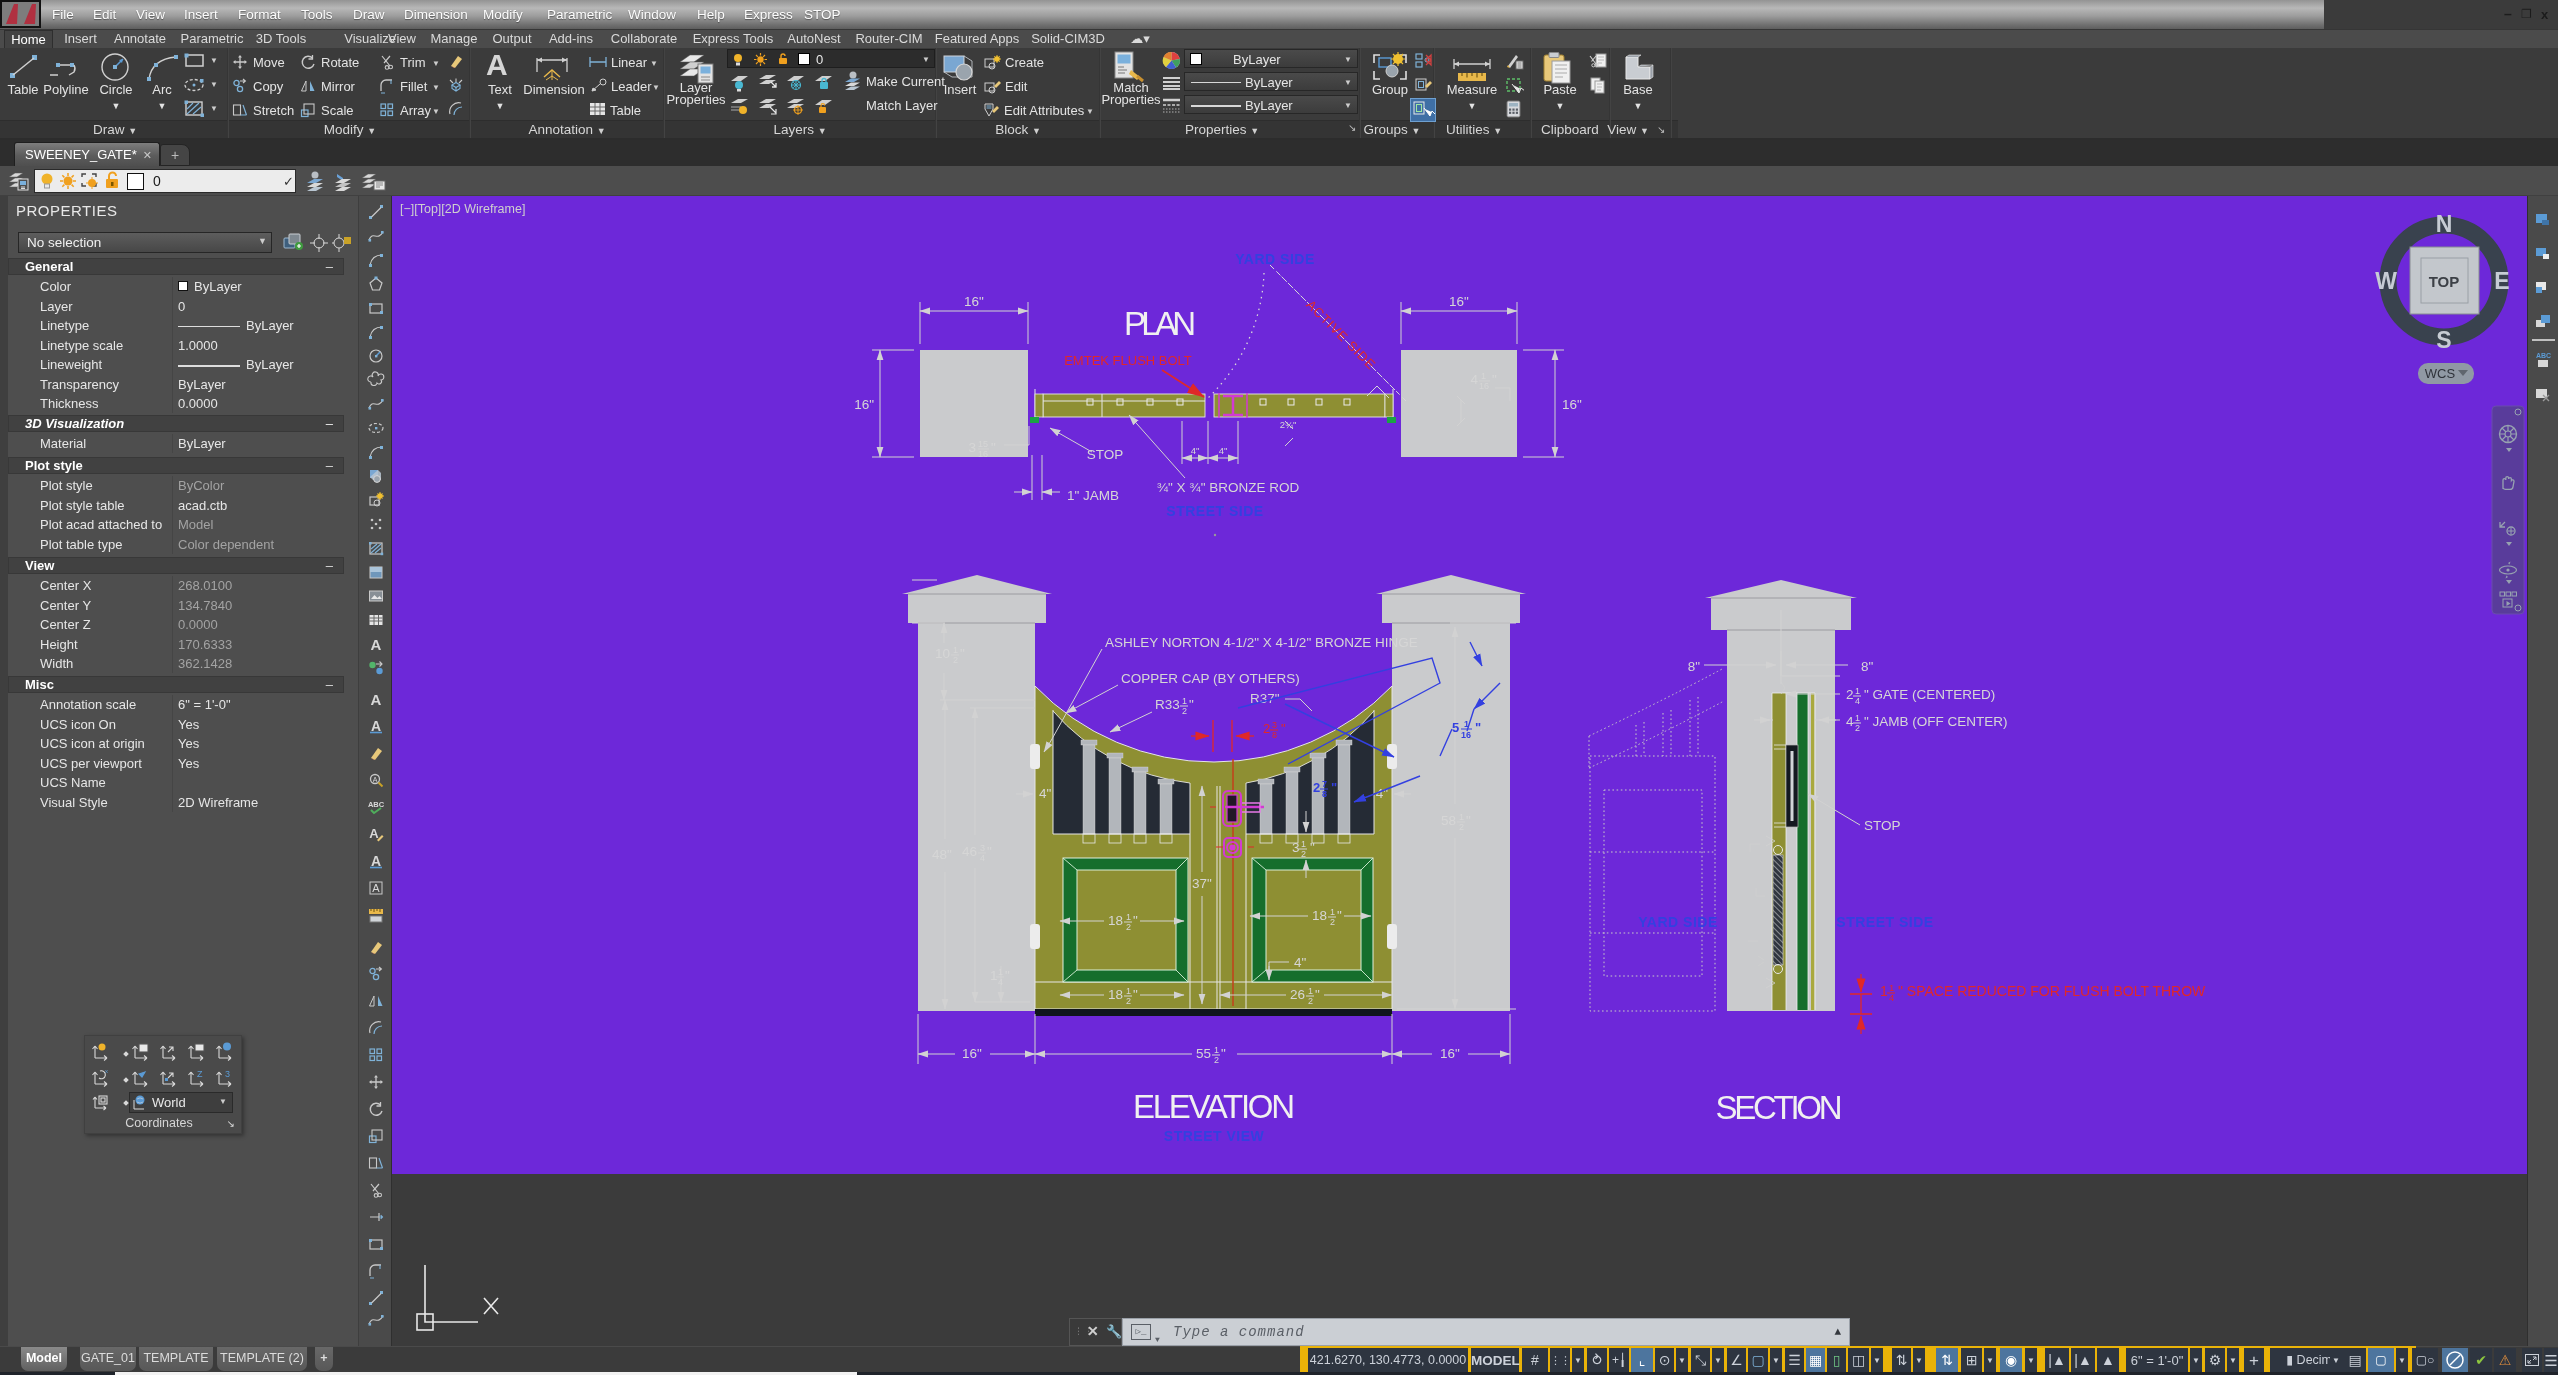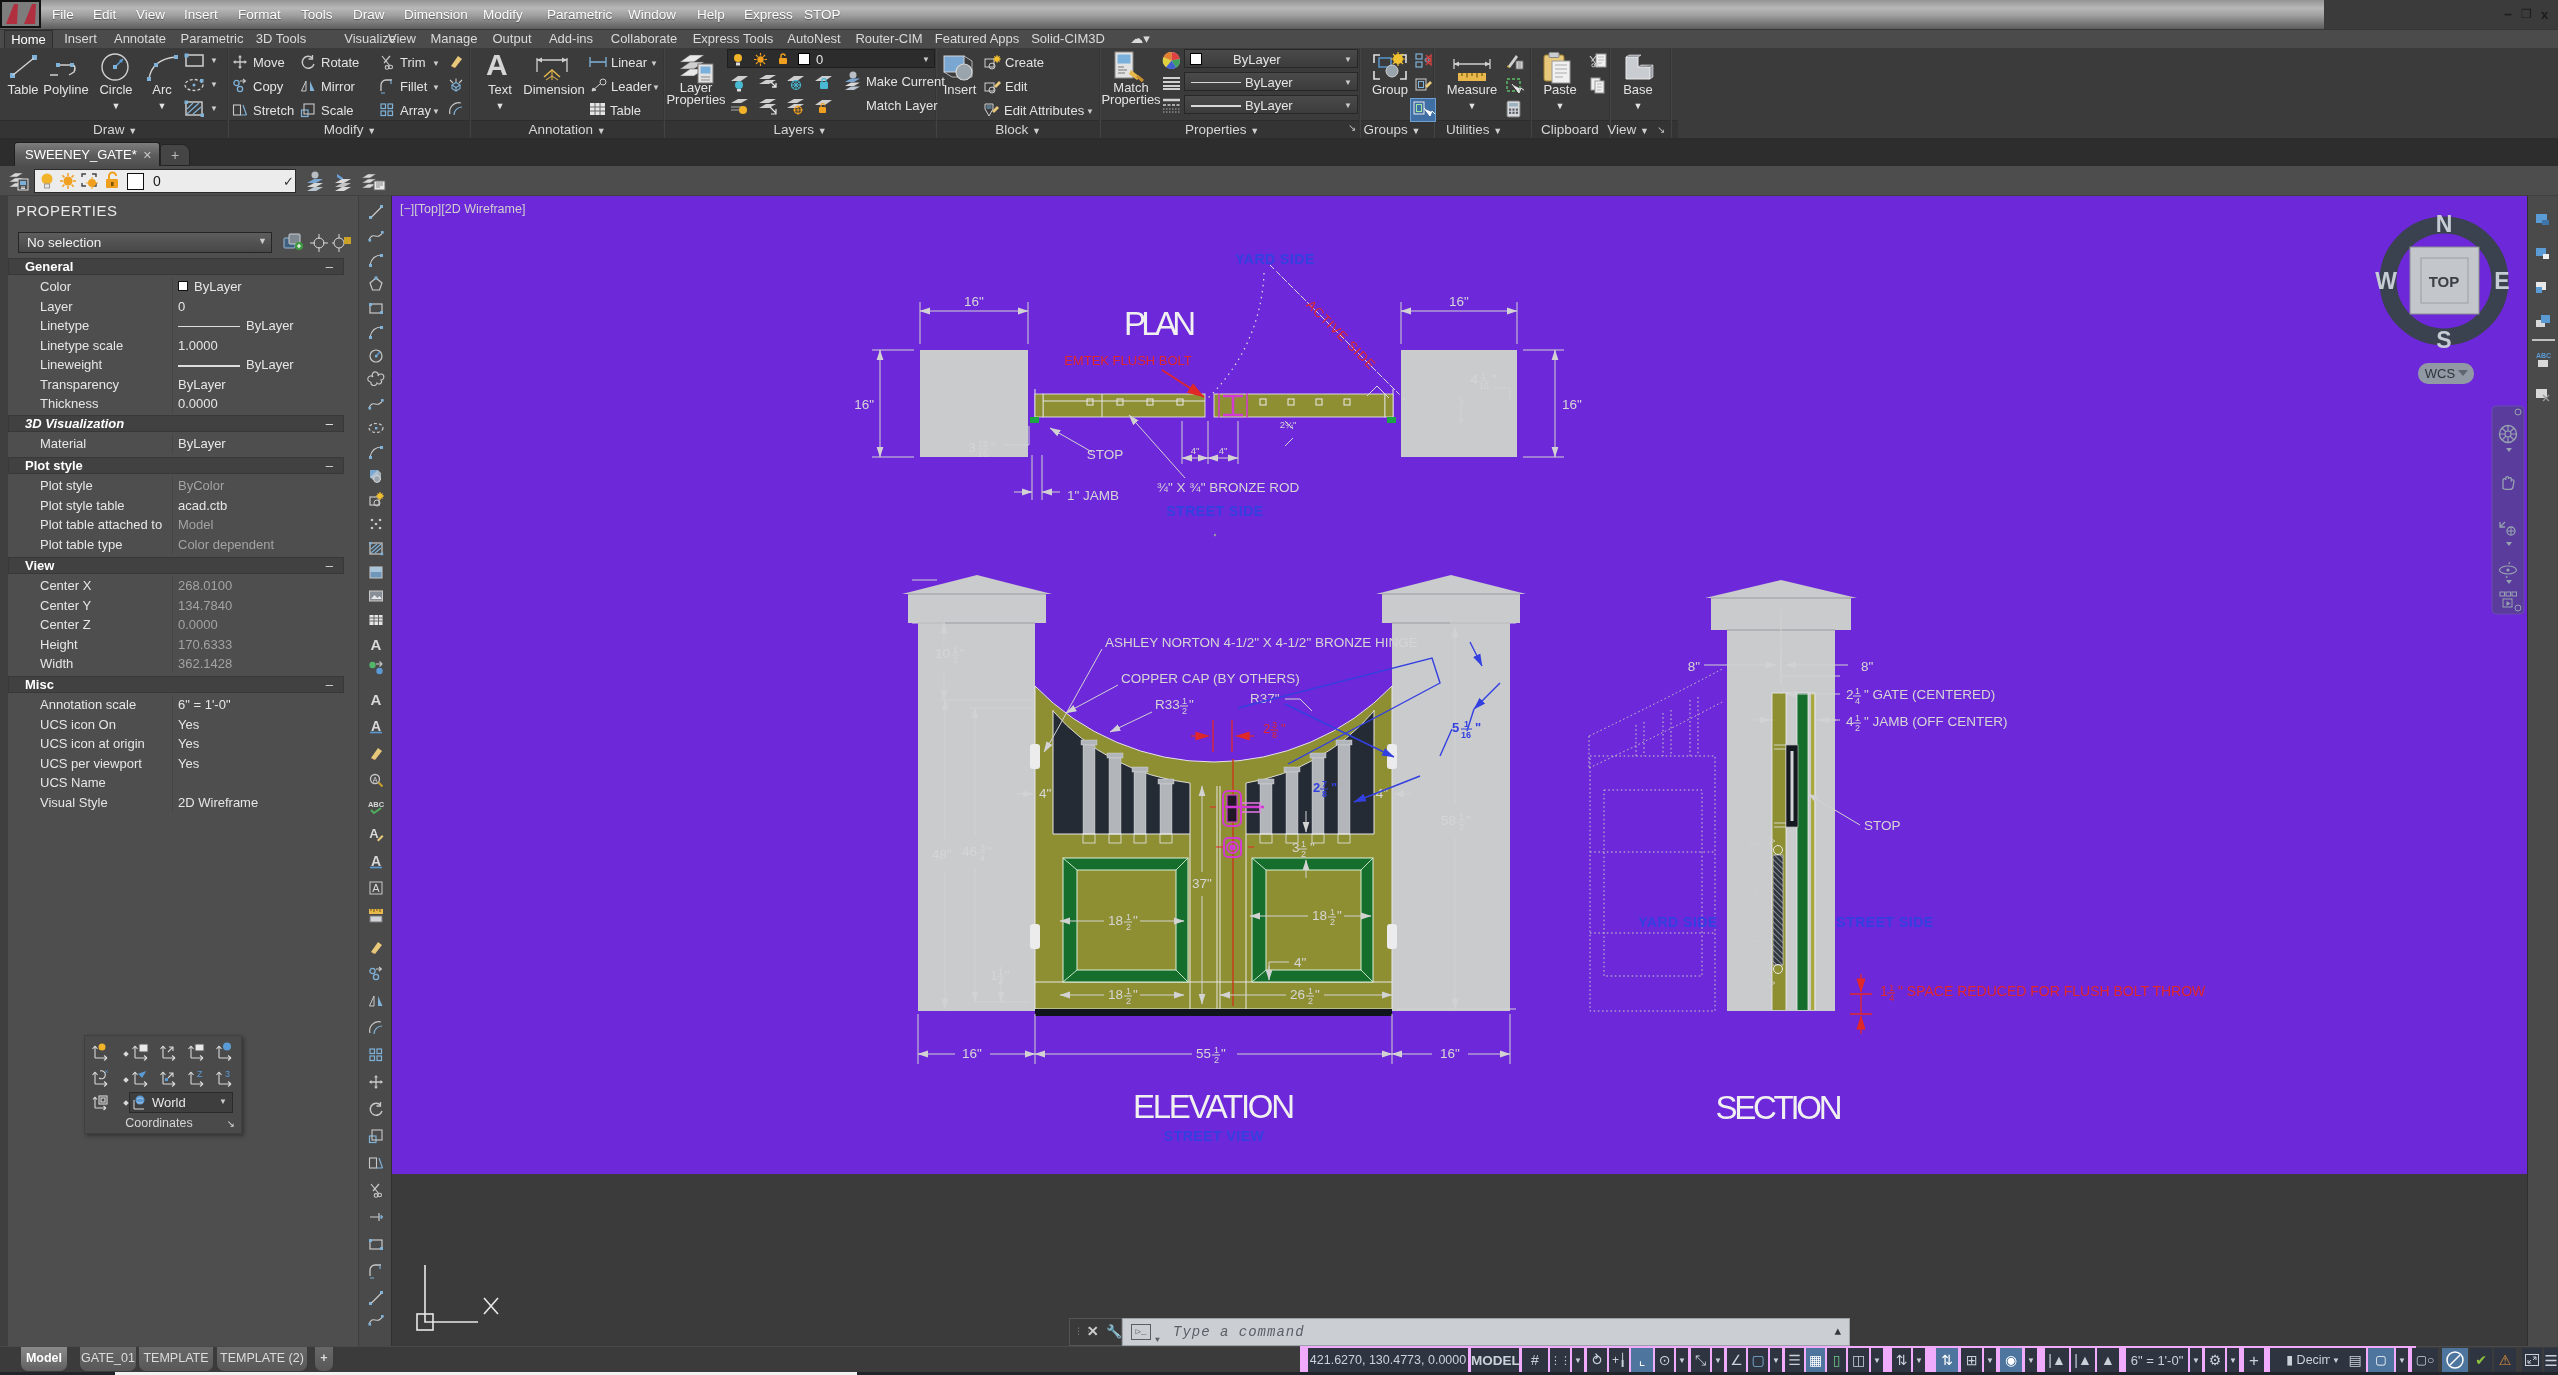--- a/index.html
+++ b/index.html
@@ -39,21 +39,21 @@
 
 .phead { position:absolute; left:8px; width:336px; height:17px; background:#414141; border:1px solid #383838; color:#fff; font-weight:bold; font-size:13px; line-height:16px; padding-left:16px; }
 .phead .minus { position:absolute; right:10px; top:0; color:#ddd; font-weight:normal; }
 .prow { position:absolute; left:24px; width:320px; height:19.5px; font-size:13px; }
 .prow .lab { position:absolute; left:16px; top:2px; color:#e6e6e6; }
 .prow .val { position:absolute; left:154px; top:2px; color:#e6e6e6; }
 .prow .vgray { color:#a3a3a3; }
 
 #modeltabs { left:0; top:1346px; width:2558px; height:26px; background:#3b3b3b; border-top:1px solid #4a4a4a; }
 .mtab { position:absolute; top:0px; height:24px; color:#dcdcdc; font-size:12.5px; text-align:center; line-height:23px; background:linear-gradient(#686868,#585858); border-radius:0 0 7px 7px; }
-#statusbar { left:1300px; top:1346px; width:1116px; height:29px; background:#f0abfc; }
+#statusbar { left:1300px; top:1346px; width:1116px; height:29px; background:#eab308; }
 .scell { position:absolute; top:2px; height:25px; background:#2e3540; color:#ccd1d9; text-align:center; font-size:14px; line-height:25px; }
 .sblue { background:#4d759e; color:#fff; }
 #bottomstrip { left:0; top:1372px; width:2558px; height:3px; background:#20242b; }
 #bottomstrip .w { position:absolute; left:115px; top:0; width:742px; height:3px; background:#f2f2f2; }
 
 #cmd { left:1069px; top:1318px; width:781px; height:28px; }
 #cmdgrip { position:absolute; left:0; top:0; width:53px; height:28px; background:#3a3a3a; border:1px solid #555; }
 #cmdinput { position:absolute; left:53px; top:0; width:728px; height:28px; background:#cbcfd4; border:1px solid #9aa0a8; color:#5a5f66; font-style:italic; font-family:'Liberation Mono', monospace; font-size:14px; line-height:26px; }
 </style>
 </head>
@@ -782,21 +782,21 @@
   <div class="phead" style="top:261px;">Plot style<span class="minus">–</span></div>
   <div class="prow" style="top:280px;">
       <span class="lab">Plot style</span>
       <span class="val vgray">ByColor</span>
     </div>
   <div class="prow" style="top:299.5px;">
       <span class="lab">Plot style table</span>
       <span class="val">acad.ctb</span>
     </div>
   <div class="prow" style="top:319px;">
-      <span class="lab">Plot table attached to</span>
+      <span class="lab">Plot acad attached to</span>
       <span class="val vgray">Model</span>
     </div>
   <div class="prow" style="top:338.5px;">
       <span class="lab">Plot table type</span>
       <span class="val vgray">Color dependent</span>
     </div>
 
   <div class="phead" style="top:361px;">View<span class="minus">–</span></div>
   <div class="prow" style="top:380px;">
       <span class="lab">Center X</span>

